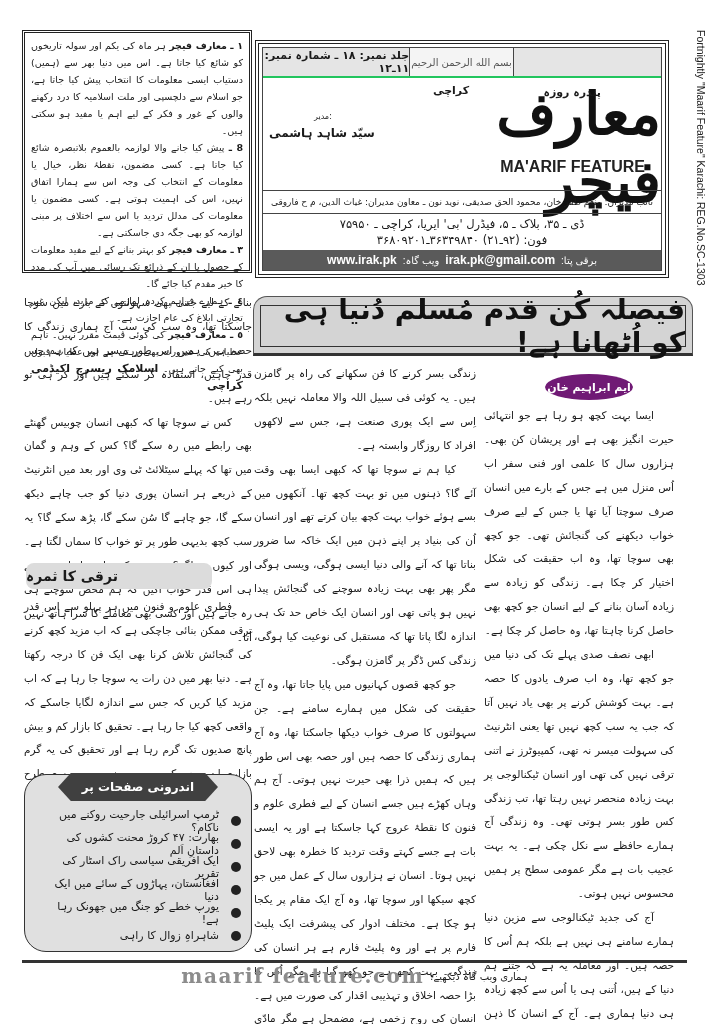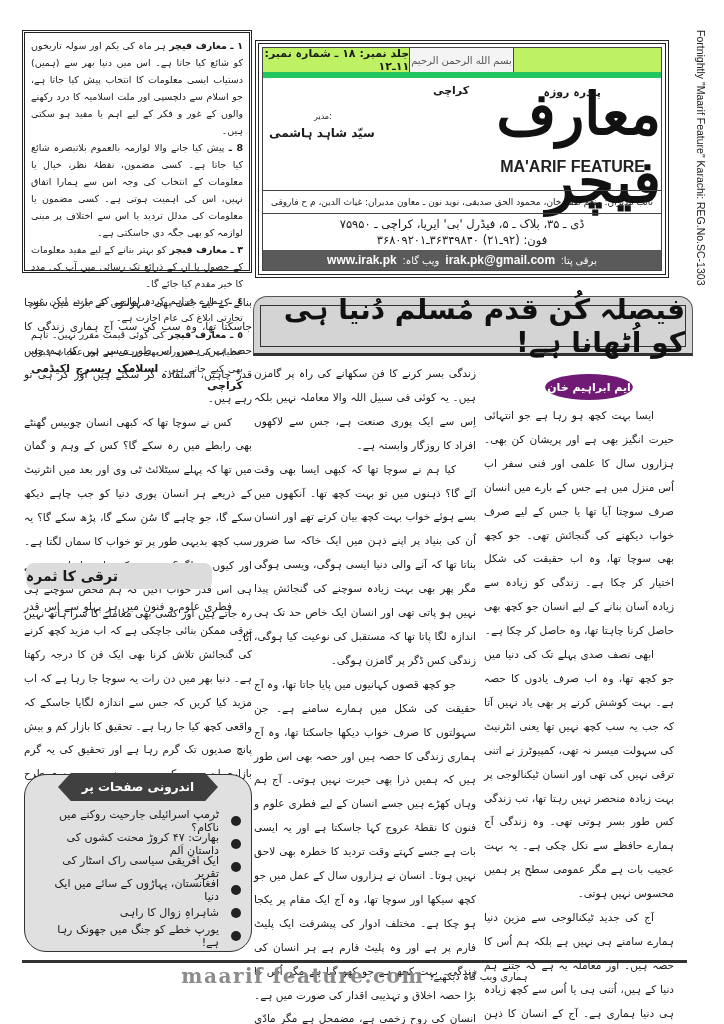--- a/index.html
+++ b/index.html
@@ -17,21 +17,21 @@
   #notice-box .sign { font-weight: bold; font-size: 11px; }
 
   
   #masthead {
     position: absolute; left: 255px; top: 40px; width: 414px; height: 238px;
     border: 4px double #222; padding: 3px;
   }
   #masthead-inner { width: 100%; height: 100%; border: 1px solid #444; position: relative; }
   #issue-strip {
     position: absolute; left: 0; top: 0; right: 0; height: 30px; display: flex; direction: ltr;
-    border-bottom: 6px solid #22c55e; background: #bef264;
+    border-bottom: 2px solid #22c55e; background: #e5e5e5;
   }
   #issue-strip > div { display: flex; align-items: center; justify-content: center; font-size: 11px; font-weight: bold; border-right: 1px solid #444; }
   #issue-strip .vol { width: 37%; direction: rtl; }
   #issue-strip .callig { width: 26%; background: #f4f4f4; font-size: 10px; color: #555; font-weight: normal; }
   #issue-strip .date { width: 37%; border-right: none; direction: rtl; }
 
   #logo-area { position: absolute; left: 0; right: 0; top: 30px; height: 104px; }
   #logo-urdu {
     position: absolute; left: 110px; top: 2px; font-size: 58px; font-weight: bold; letter-spacing: -2px;
     direction: rtl; font-family: "DejaVu Serif", serif; color: #111;
@@ -209,25 +209,25 @@
     <li>
         <span class="bullet"></span>
         <span>ایک افریقی سیاسی راک اسٹار کی تقریر</span>
       </li>
     <li>
         <span class="bullet"></span>
         <span>افغانستان، پہاڑوں کے سائے میں ایک دنیا</span>
       </li>
     <li>
         <span class="bullet"></span>
+        <span>یورپ خطے کو جنگ میں جھونک رہا ہے!</span>
+      </li>
+    <li>
+        <span class="bullet"></span>
         <span>شاہراہِ زوال کا راہی</span>
-      </li>
-    <li>
-        <span class="bullet"></span>
-        <span>یورپ خطے کو جنگ میں جھونک رہا ہے!</span>
       </li>
   </ul>
 </div>
 
 <div id="footer-rule"></div>
 <div id="footer">
   <span id="footer-label">ہماری ویب گاہ دیکھیے:</span>
   <span id="footer-url">maarif feature.com</span>
 </div>
 

